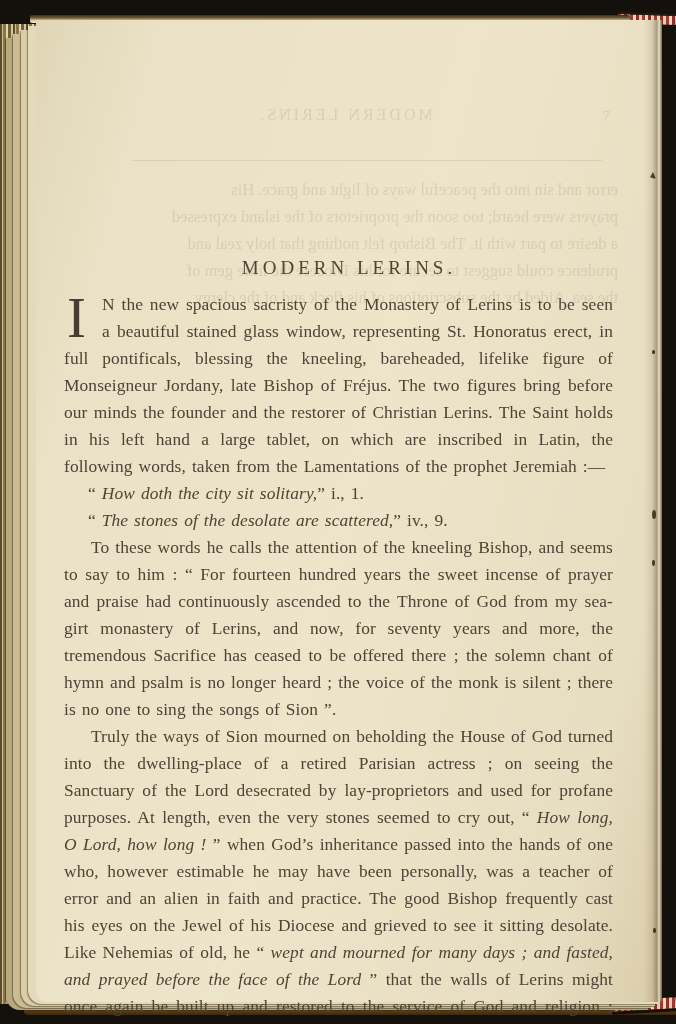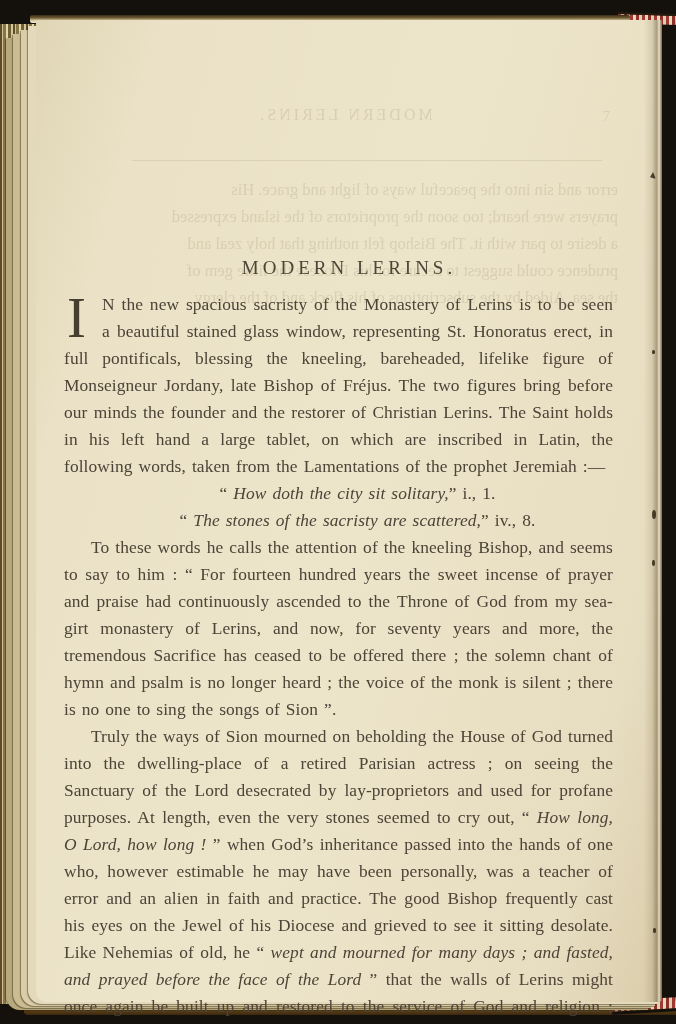--- a/index.html
+++ b/index.html
@@ -75,21 +75,21 @@
     text-align:center; font-size:19px; font-weight:normal;
     letter-spacing:4px; color:#4e4537;
   }
   .page-body {
     position:absolute; top:271px; left:28px; width:549px;
     font-size:17.4px; line-height:27px; text-align:justify;
     color:#4d4337; letter-spacing:0.1px; word-spacing:1.5px;
   }
   .page-body p { margin:0; }
   .page-body p.para { text-indent:27px; }
-  .page-body p.quote { margin-left:38px; text-indent:0; text-align:center; }
+  .page-body p.quote { margin-left:24px; text-indent:0; text-align:left; }
   .it { font-style:italic; }
   .dropcap {
     float:left; font-size:57px; line-height:44px;
     padding:5px 16px 0 3px; color:#473e32;
   }
 </style>
 </head>
 <body>
 
 <div class="scene">
@@ -119,21 +119,21 @@
           <div>prudence could suggest to secure for his Diocese the little gem of</div>
           <div>the sea.  Aided by the subscriptions of his flock and of the clergy</div>
         </div>
     </div>
 
     <h1 class="chapter-title">MODERN LERINS.</h1>
 
     <div class="page-body" id="page-body">
         <p class="first-para"><span class="dropcap">I</span><span>N the new spacious sacristy of the Monastery of Lerins is to be seen a beautiful stained glass window, representing St. Honoratus erect, in full pontificals, blessing the kneeling, bareheaded, lifelike figure of Monseigneur Jordany, late Bishop of Fréjus.  The two figures bring before our minds the founder and the restorer of Christian Lerins.  The Saint holds in his left hand a large tablet, on which are inscribed in Latin, the following words, taken from the Lamentations of the prophet Jeremiah :—</span></p>
         <p class="quote"><span>“ </span><span class="it">How doth the city sit solitary,</span><span>” i., 1.</span></p>
-        <p class="quote"><span>“ </span><span class="it">The stones of the sacristy are scattered,</span><span>” iv., 8.</span></p>
+        <p class="quote"><span>“ </span><span class="it">The stones of the desolate are scattered,</span><span>” iv., 9.</span></p>
         <p class="para"><span>To these words he calls the attention of the kneeling Bishop, and seems to say to him : “ For fourteen hundred years the sweet incense of prayer and praise had continuously ascended to the Throne of God from my sea-girt monastery of Lerins, and now, for seventy years and more, the tremendous Sacrifice has ceased to be offered there ; the solemn chant of hymn and psalm is no longer heard ; the voice of the monk is silent ; there is no one to sing the songs of Sion ”.</span></p>
         <p class="para"><span>Truly the ways of Sion mourned on beholding the House of God turned into the dwelling-place of a retired Parisian actress ; on seeing the Sanctuary of the Lord desecrated by lay-proprietors and used for profane purposes.  At length, even the very stones seemed to cry out, “ </span><span class="it">How long, O Lord, how long !</span><span> ” when God’s inheritance passed into the hands of one who, however estimable he may have been personally, was a teacher of error and an alien in faith and practice.  The good Bishop frequently cast his eyes on the Jewel of his Diocese and grieved to see it sitting desolate.  Like Nehemias of old, he “ </span><span class="it">wept and mourned for many days ; and fasted, and prayed before the face of the Lord</span><span> ” that the walls of Lerins might once again be built up and restored to the service of God and religion ; that they might again become the House of the Incarnate Word, where souls might be led from the thorny paths of</span></p>
       </div>
 
     <div class="speck sp1"></div>
     <div class="speck sp2"></div>
     <div class="speck sp3"></div>
     <div class="speck sp4"></div>
     <div class="speck sp5"></div>
 

